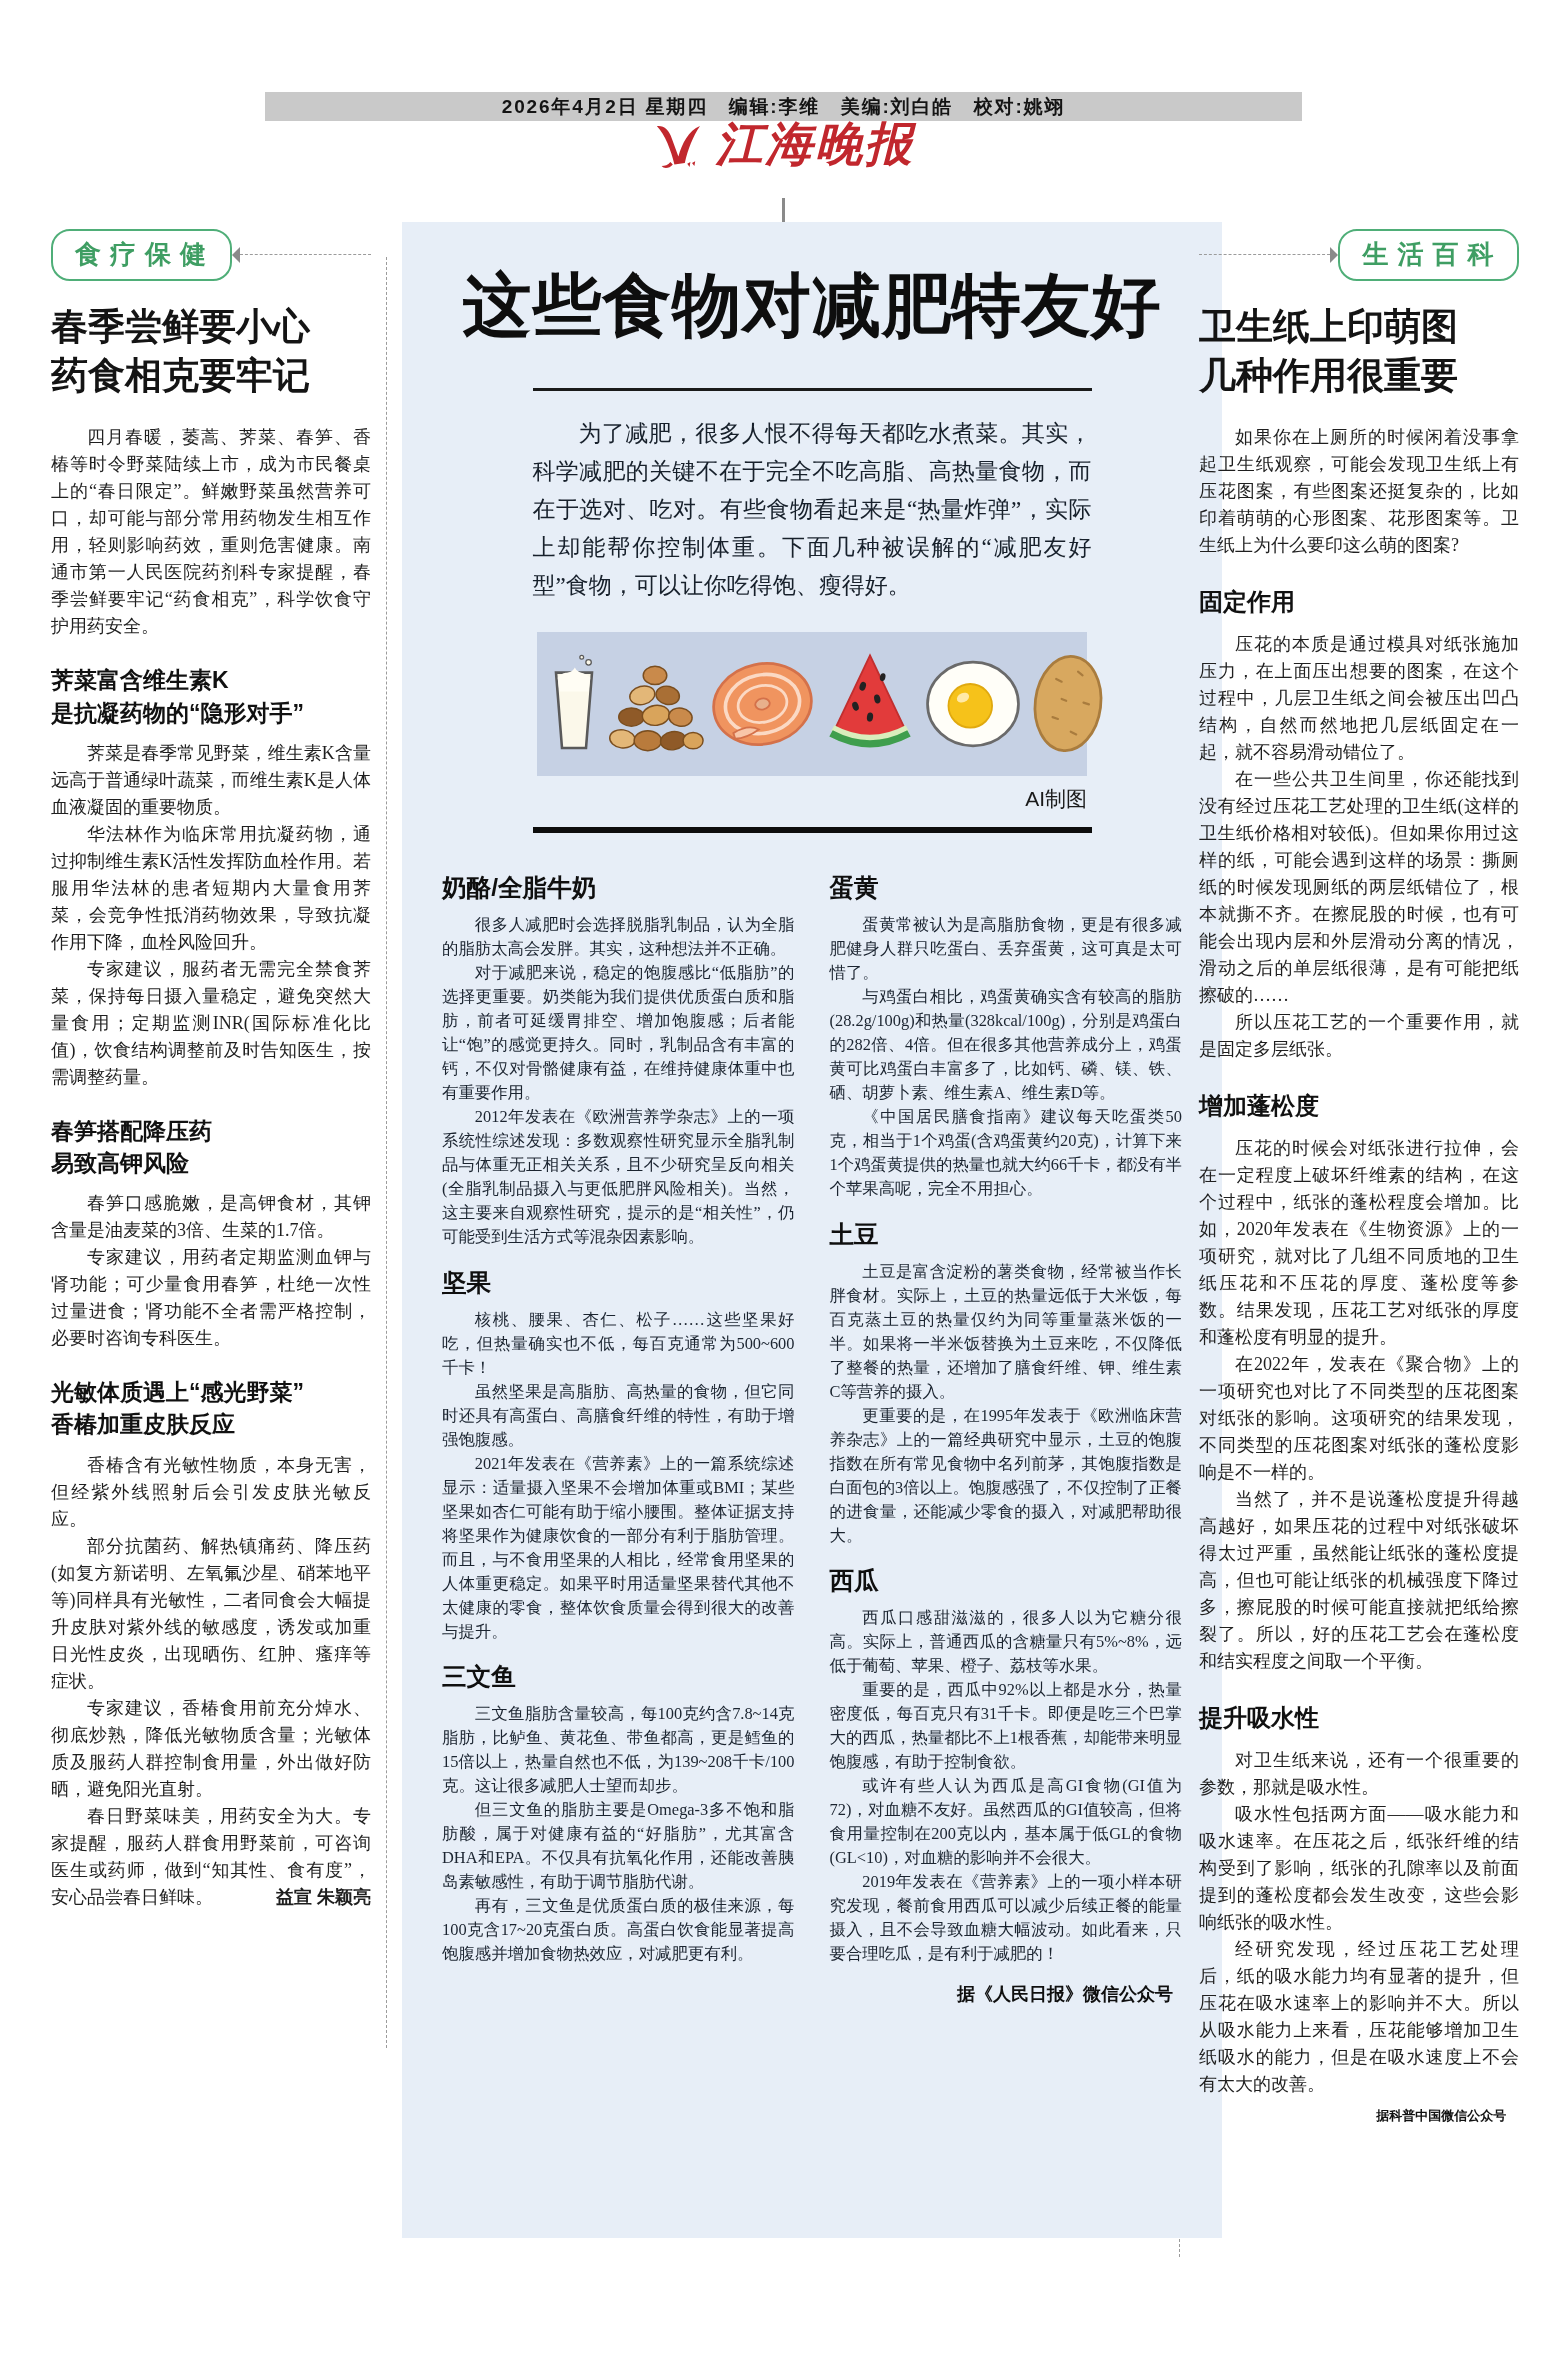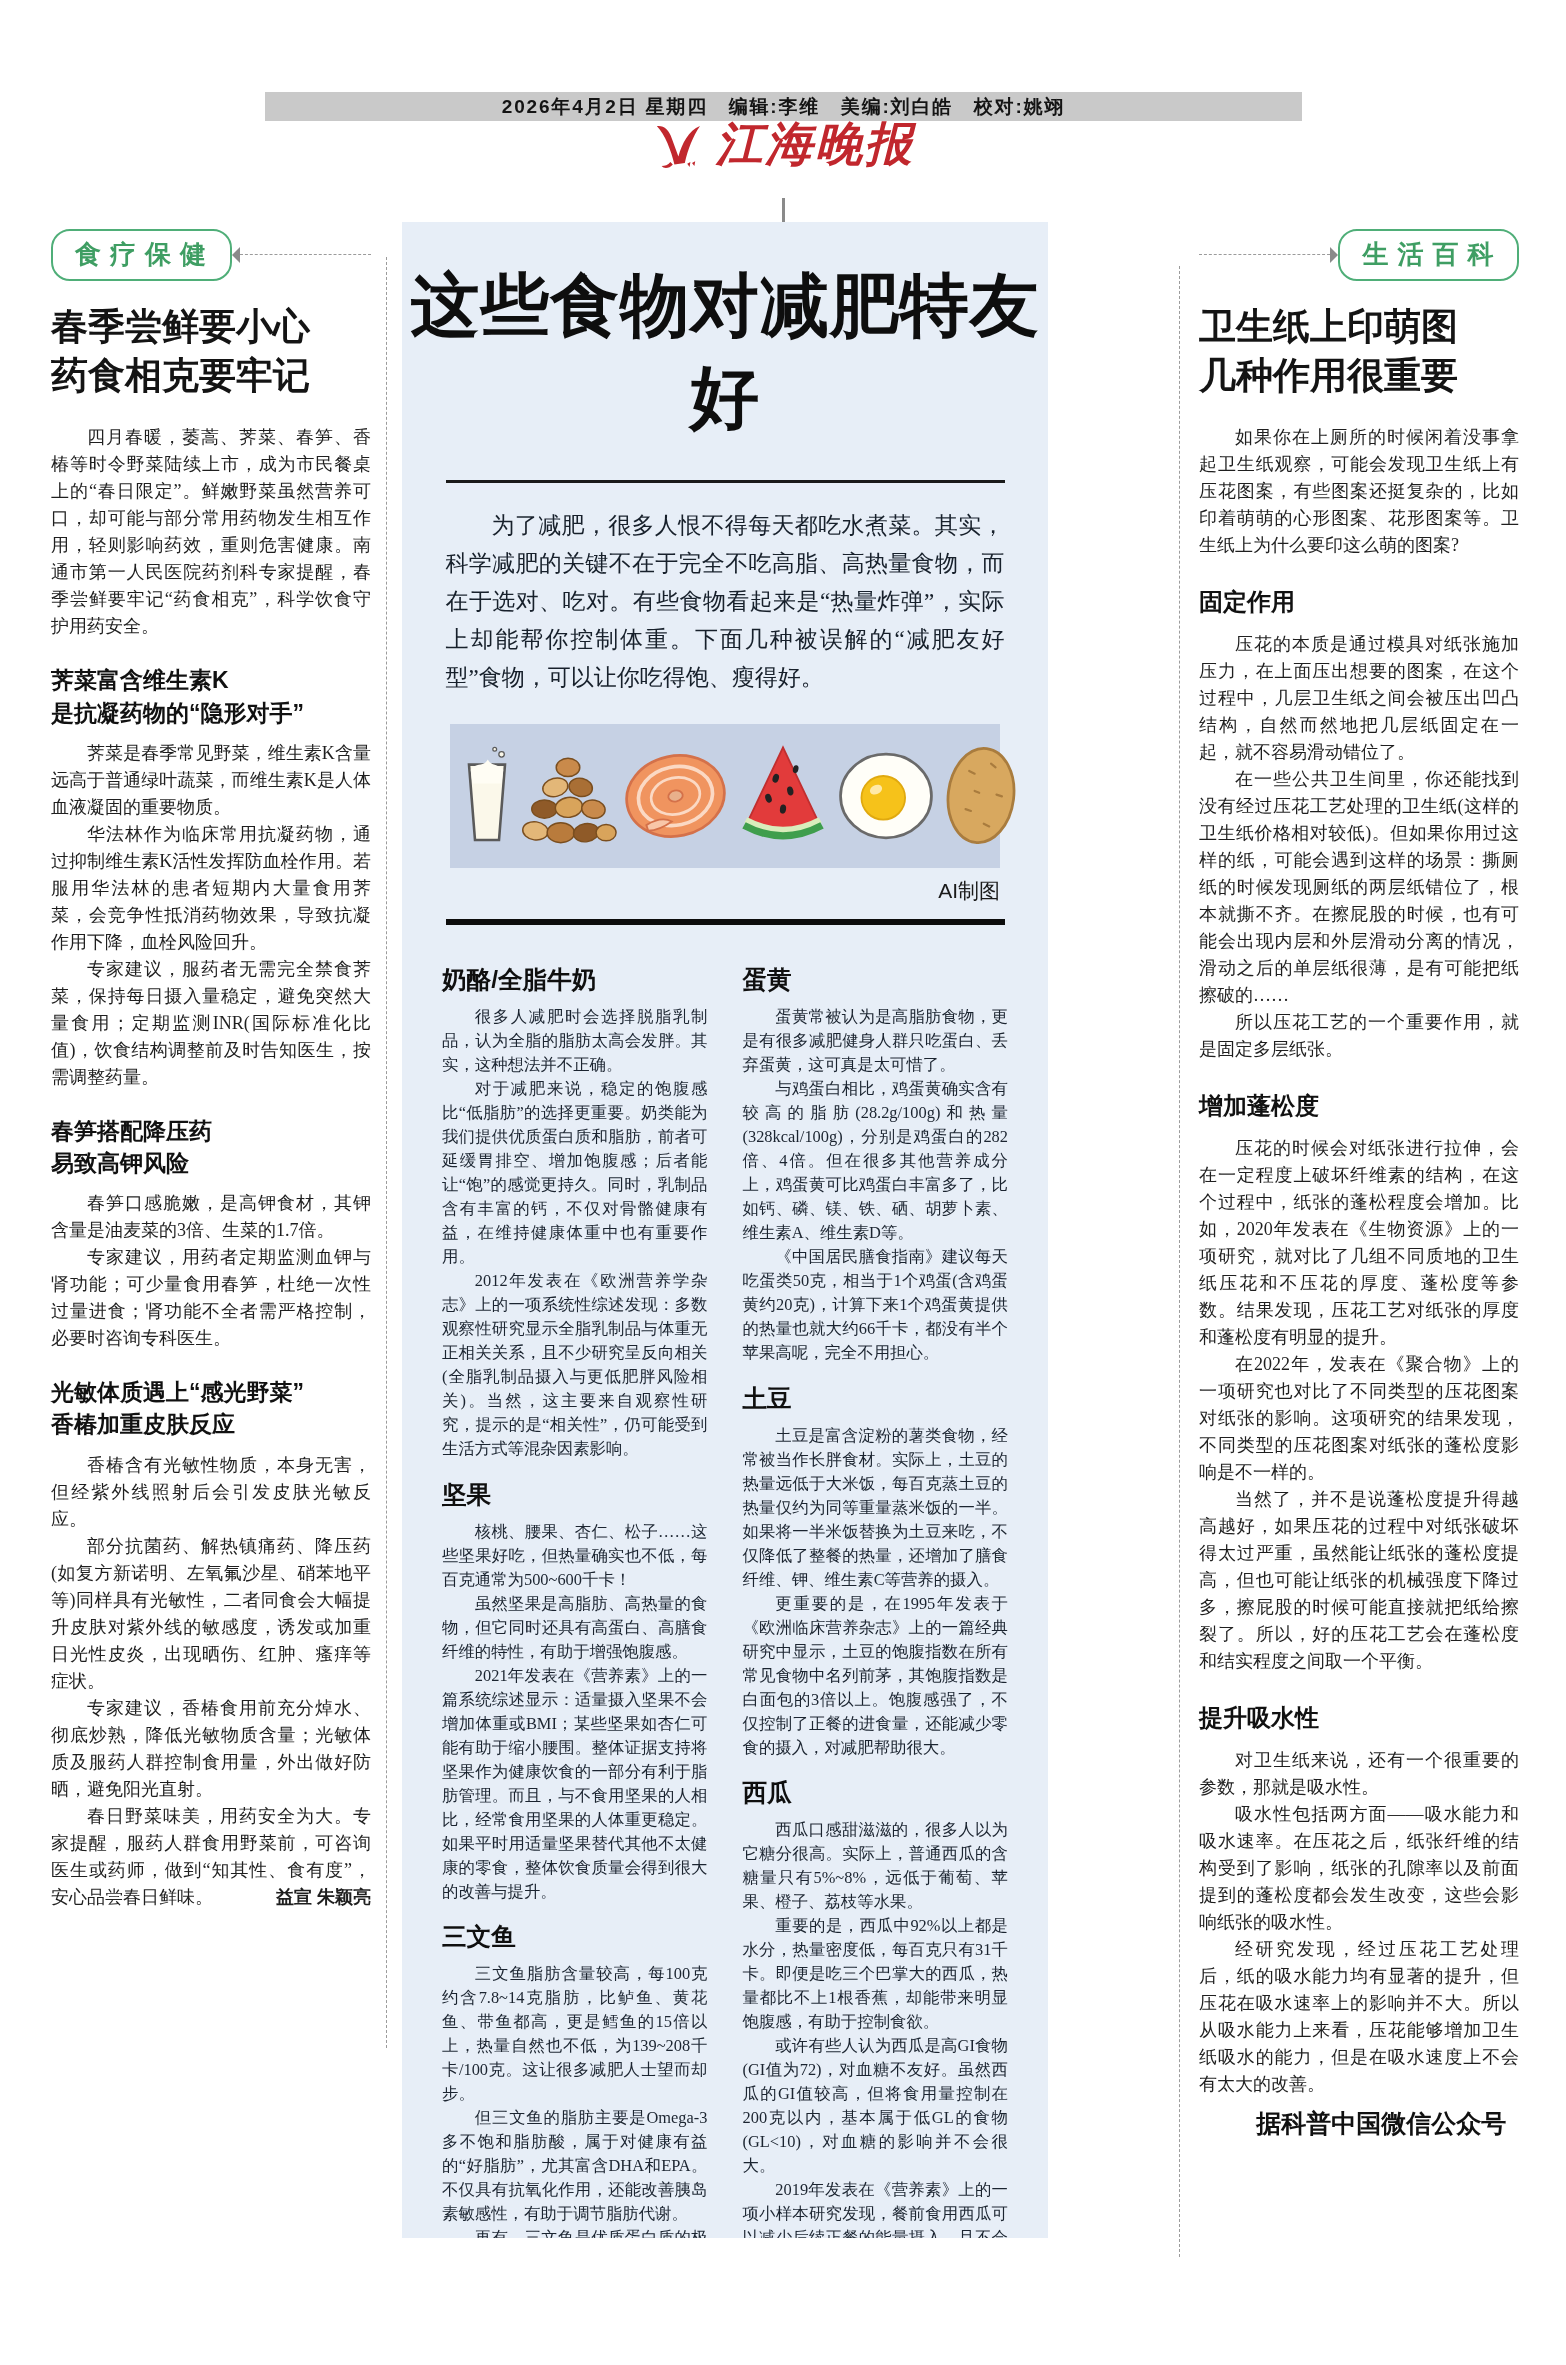--- a/index.html
+++ b/index.html
@@ -33,24 +33,24 @@
   .arrow-head{width:0;height:0;border:8.2px solid transparent;}
   .arrow-head.to-left{border-right-color:#8a8a8a;border-left-width:0;}
   .arrow-head.to-right{border-left-color:#8a8a8a;border-right-width:0;}
   .col-title{font-family:"Liberation Sans", sans-serif;font-weight:800;font-size:37px;line-height:1.32;
              color:#141414;margin:3.6px 0 24px 0;}
   .col-h2{font-family:"Liberation Sans", sans-serif;font-weight:bold;font-size:23px;line-height:1.4;
           color:#111;margin:24px 0 11px 0;}
   .col-h2.single{font-size:24px;margin:25.5px 0 12.7px 0;}
   .bodytext p{font-size:18px;line-height:27px;margin:0;text-align:justify;text-indent:2em;color:#1f1f1f;}
   .inline-byline{float:right;font-family:"Liberation Sans", sans-serif;font-weight:bold;font-size:18px;text-indent:0;}
-  .source-line{font-family:"Liberation Sans", sans-serif;font-weight:bold;font-size:25px;
+  .source-line{font-family:"Liberation Sans", sans-serif;font-weight:bold;font-size:13px;
                text-align:right;padding-right:12.7px;margin-top:9px;color:#111;}
   
-  .center-panel{position:absolute;left:402px;top:222px;width:646px;height:2016px;background:#e7eef7;overflow:hidden;}
+  .center-panel{position:absolute;left:402px;top:222px;width:820px;height:2016px;background:#e7eef7;overflow:hidden;}
   .center-title{font-family:"Liberation Sans", sans-serif;font-weight:900;font-size:69px;letter-spacing:0.9px;
                 color:#0e0e0e;text-align:center;margin:38px 0 0 0;}
   .rule-thin{width:559px;height:2.7px;background:#1a1a1a;margin:36px auto 0 auto;}
   .center-intro{width:559px;margin:24px auto 0 auto;font-size:23px;line-height:38px;text-align:justify;
                 text-indent:2em;color:#17202b;}
   .illustration{width:550px;height:144px;margin:27px auto 0 auto;background:#c6d1e4;
                 display:flex;align-items:center;justify-content:space-evenly;padding:0 7.3px;box-sizing:border-box;}
   .caption-row{width:550px;margin:9px auto 0 auto;text-align:right;
                font-family:"Liberation Sans", sans-serif;font-size:21px;color:#1a1a1a;}
   .rule-thick{width:559px;height:5.5px;background:#0d0d0d;margin:14.6px auto 0 auto;}

